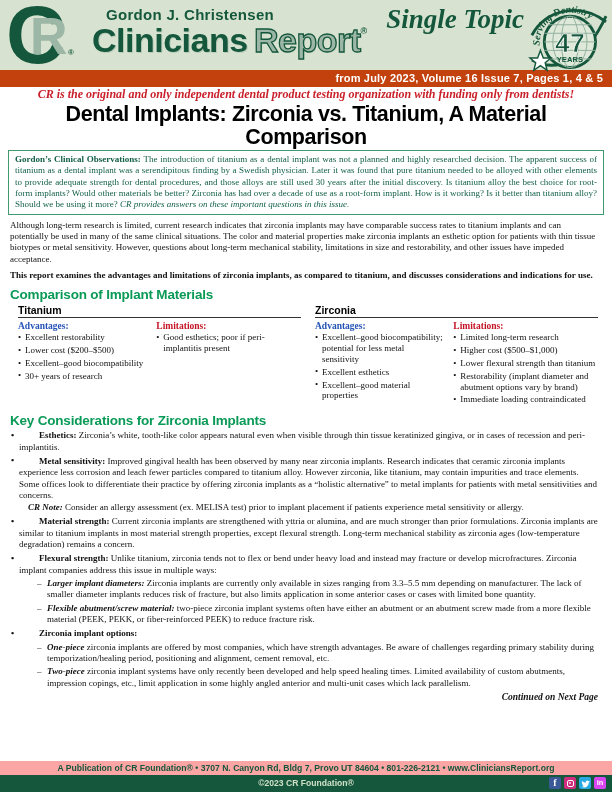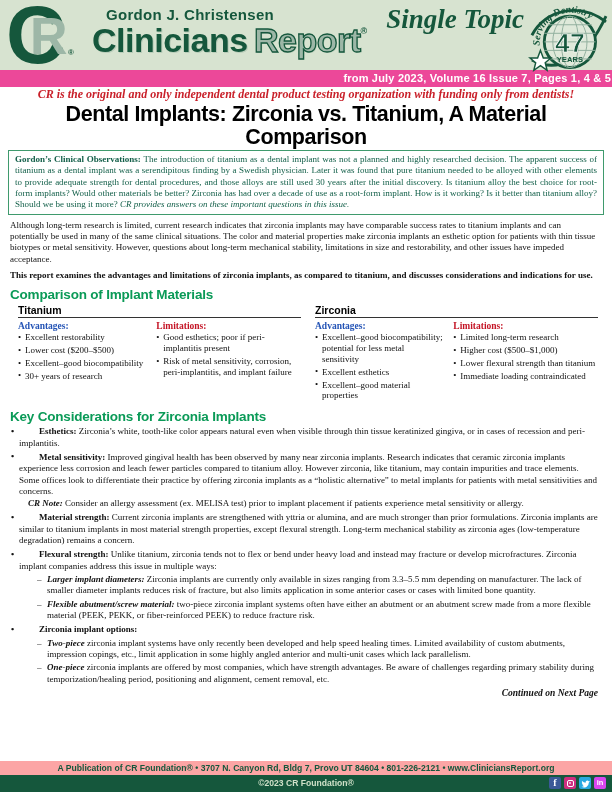--- a/index.html
+++ b/index.html
@@ -18,23 +18,23 @@
   .brand { position:absolute; left:92px; top:6px; font-family:"Liberation Sans",sans-serif; }
   .brand-line1 { font-size:15px; font-weight:bold; color:#15573c; letter-spacing:.3px; padding-left:14px; }
   .brand-line2 { font-size:34px; font-weight:bold; line-height:1.02; letter-spacing:-.5px; white-space:nowrap; }
   .brand-cl { color:#15573c; text-shadow:1px 1px 0 #b9cdb9; }
   .brand-rp { color:#9db7a7; -webkit-text-stroke:1.3px #15573c; text-shadow:1px 1px 0 #b9cdb9; }
   .brand-reg2 { font-size:9px; color:#15573c; vertical-align:18px; -webkit-text-stroke:0; }
   .edition { position:absolute; right:88px; top:4px; font-family:"Liberation Serif",serif;
              font-style:italic; font-weight:bold; font-size:27px; color:#15573c; }
   .badge { position:absolute; right:4px; top:1px; width:80px; height:76px; }
   
-  .issue-bar { height:17px; background:#ec4899; color:#fff; text-align:right;
+  .issue-bar { height:17px; background:#c2410c; color:#fff; text-align:right;
                font-family:"Liberation Sans",sans-serif; font-weight:bold; font-size:11px;
-               line-height:17px; padding-right:1px; letter-spacing:.2px; }
+               line-height:17px; padding-right:9px; letter-spacing:.2px; }
   .tagline { height:15px; background:#fff; color:#c9202a; text-align:center;
              font-style:italic; font-weight:bold; font-size:12px; line-height:14px; }
   
   .title { font-family:"Liberation Sans",sans-serif; font-weight:bold; font-size:21.5px;
            letter-spacing:-.4px; text-align:center; color:#000; margin:1px 8px 2px; line-height:1.05; }
   .obs-box { margin:1px 8px 0; border:1px solid #3f9a6d; padding:3px 6px;
              font-size:9px; line-height:1.26; color:#14604a; text-align:justify; }
   .obs-label { font-weight:bold; }
   .obs-tail { font-style:italic; }
   .intro { margin:5px 14px 0 10px; font-size:9px; line-height:1.26; }
@@ -143,21 +143,20 @@
             <li>Excellent restorability</li>
             <li>Lower cost ($200–$500)</li>
             <li>Excellent–good biocompatibility</li>
             <li>30+ years of research</li>
           </ul>
         </div>
         <div class="subcol-l">
           <div class="cmp-label red">Limitations:</div>
           <ul class="cmp-list">
             <li>Good esthetics; poor if peri-implantitis present</li>
-            <li>Risk of metal sensitivity, corrosion, peri-implantitis, and implant failure</li>
           </ul>
         </div>
       </div>
     </div>
     <div class="cmp-col">
       <div class="col-name">Zirconia</div>
       <div class="subrow">
         <div class="subcol-a">
           <div class="cmp-label blue">Advantages:</div>
           <ul class="cmp-list">
@@ -165,20 +164,21 @@
             <li>Excellent esthetics</li>
             <li>Excellent–good material properties</li>
           </ul>
         </div>
         <div class="subcol-l">
           <div class="cmp-label red">Limitations:</div>
           <ul class="cmp-list">
             <li>Limited long-term research</li>
             <li>Higher cost ($500–$1,000)</li>
             <li>Lower flexural strength than titanium</li>
+            <li>Restorability (implant diameter and abutment options vary by brand)</li>
             <li>Immediate loading contraindicated</li>
           </ul>
         </div>
       </div>
     </div>
   </div>
 
   <h2 class="section-h">Key Considerations for Zirconia Implants</h2>
 
   <div class="kc">
@@ -199,24 +199,24 @@
       <div class="kc-sub">
         <span class="sub-label">Larger implant diameters:</span><span> Zirconia implants are currently only available in sizes ranging from 3.3–5.5 mm depending on manufacturer. The lack of smaller diameter implants reduces risk of fracture, but also limits application in some anterior cases or cases with limited bone quantity.</span>
       </div>
       <div class="kc-sub">
         <span class="sub-label">Flexible abutment/screw material:</span><span> two-piece zirconia implant systems often have either an abutment or an abutment screw made from a more flexible material (PEEK, PEKK, or fiber-reinforced PEEK) to reduce fracture risk.</span>
       </div>
     </div>
     <div class="kc-item">
       <span class="kc-label">Zirconia implant options:</span><span></span>
       <div class="kc-sub">
+        <span class="sub-label">One-piece</span><span> zirconia implants are offered by most companies, which have strength advantages. Be aware of challenges regarding primary stability during temporization/healing period, positioning and alignment, cement removal, etc.</span>
+      </div>
+      <div class="kc-sub">
         <span class="sub-label">Two-piece</span><span> zirconia implant systems have only recently been developed and help speed healing times. Limited availability of custom abutments, impression copings, etc., limit application in some highly angled anterior and multi-unit cases which lack parallelism.</span>
-      </div>
-      <div class="kc-sub">
-        <span class="sub-label">One-piece</span><span> zirconia implants are offered by most companies, which have strength advantages. Be aware of challenges regarding primary stability during temporization/healing period, positioning and alignment, cement removal, etc.</span>
       </div>
     </div>
   </div>
 
   <div class="continued">Continued on Next Page</div>
 
   <div class="footer">
     <div class="foot-light">A Publication of CR Foundation® • 3707 N. Canyon Rd, Bldg 7, Provo UT 84604 • 801-226-2121 • www.CliniciansReport.org</div>
     <div class="foot-dark">
       <span>©2023 CR Foundation®</span>

